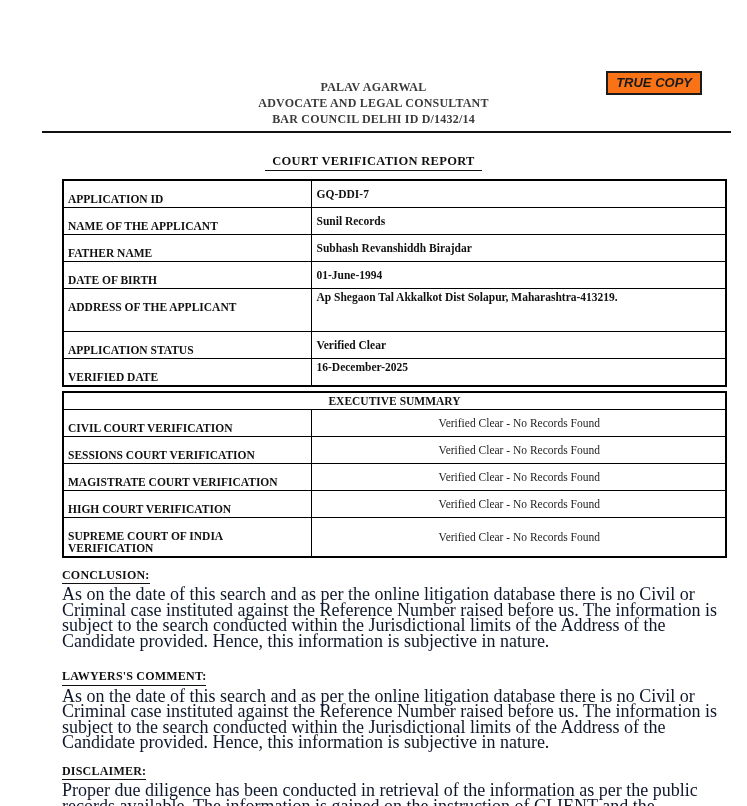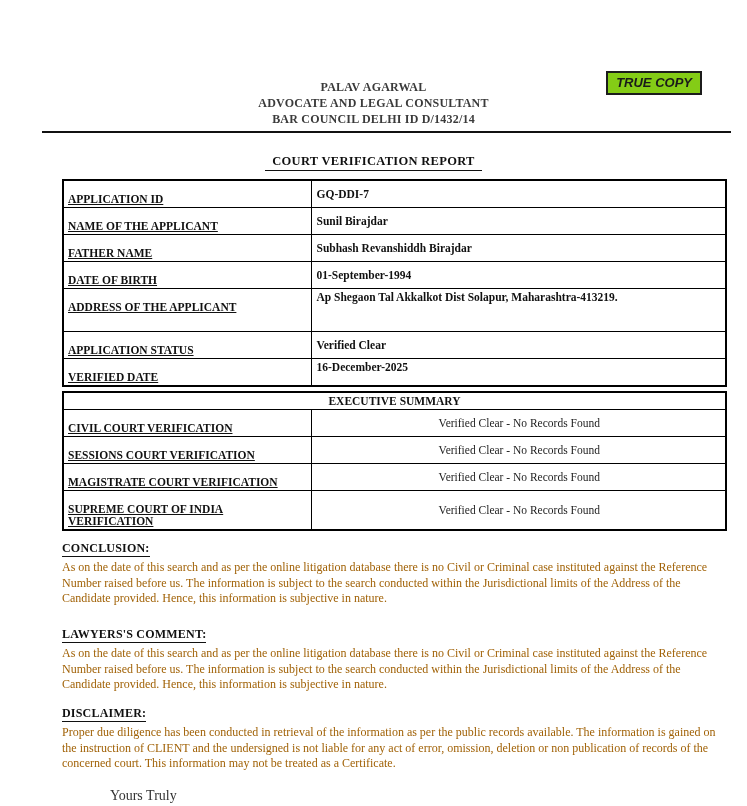--- a/index.html
+++ b/index.html
@@ -23,21 +23,21 @@
     letter-spacing:.2px;
   }
   .stamp {
     position:absolute;
     top:71px; right:45px;
     border:2px solid #1c1c1c;
     padding:2px 8px 3px;
     font-family:"Liberation Sans", sans-serif;
     font-weight:bold; font-style:italic;
     font-size:13px; color:#1a1a1a;
-    background:#84cc16;
+    background:#f97316;
   }
   .rule {
     position:absolute;
     left:42px; top:131px;
     width:689px; height:2px;
     background:#111;
   }
   
   .report-title-wrap { text-align:center; margin-top:24px; }
   .report-title {
@@ -54,21 +54,21 @@
     border-collapse:collapse;
     border:2px solid #000;
     font-size:11.5px;
     table-layout:fixed;
   }
   .tbl td, .tbl th { border:1px solid #000; overflow:hidden; }
   .col-label { width:248px; }
   .tbl .lbl {
     font-weight:bold; color:#111;
     padding:12px 3px 2px 4px;
-    text-align:left; vertical-align:middle;text-decoration:underline;
+    text-align:left; vertical-align:middle;
   }
   .tbl .val {
     font-weight:bold; color:#111;
     padding:2px 3px 2px 5px;
     text-align:left; vertical-align:middle;
   }
   .details-tbl tr.r0 td{height:21px} .details-tbl tr.r1 td{height:21px}
   .details-tbl tr.r2 td{height:20px} .details-tbl tr.r3 td{height:20px}
   .details-tbl tr.r4 td{height:43px; vertical-align:top;}
   .details-tbl tr.r5 td{height:20px} .details-tbl tr.r6 td{height:21px}
@@ -88,21 +88,21 @@
   .section { margin-top:7px; }
   .section-heading {
     display:inline-block;
     font-weight:bold; font-size:12px; color:#111;
     border-bottom:1.2px solid #111;
     padding-bottom:0.5px;
     letter-spacing:.2px;
   }
   .section-body {
     margin-top:3px;
-    font-size:12px; line-height:15.5px; color:#a16207;
+    font-size:18px; line-height:15.5px; color:#0f172a;
   }
   .sec-1 { margin-top:17px; }
   .sec-2 { margin-top:10px; }
   
   .closing { margin:16px 0 0 110px; font-size:14px; color:#333; }
   .signature { margin:4px 0 0 80px; height:52px; }
 </style>
 </head>
 <body>
 
@@ -127,29 +127,29 @@
         <col class="col-label">
         <col>
       </colgroup>
     <tbody>
       <tr class="r0">
         <td class="lbl">APPLICATION ID</td>
         <td class="val">GQ-DDI-7</td>
       </tr>
       <tr class="r1">
         <td class="lbl">NAME OF THE APPLICANT</td>
-        <td class="val">Sunil Birajdar</td>
+        <td class="val">Sunil Records</td>
       </tr>
       <tr class="r2">
         <td class="lbl">FATHER NAME</td>
         <td class="val">Subhash Revanshiddh Birajdar</td>
       </tr>
       <tr class="r3">
         <td class="lbl">DATE OF BIRTH</td>
-        <td class="val">01-September-1994</td>
+        <td class="val">01-June-1994</td>
       </tr>
       <tr class="r4">
         <td class="lbl">ADDRESS OF THE APPLICANT</td>
         <td class="val">Ap Shegaon Tal Akkalkot Dist Solapur, Maharashtra-413219.</td>
       </tr>
       <tr class="r5">
         <td class="lbl">APPLICATION STATUS</td>
         <td class="val">Verified Clear</td>
       </tr>
       <tr class="r6">
@@ -171,20 +171,24 @@
       <tr>
         <td class="lbl">CIVIL COURT VERIFICATION</td>
         <td class="val">Verified Clear - No Records Found</td>
       </tr>
       <tr>
         <td class="lbl">SESSIONS COURT VERIFICATION</td>
         <td class="val">Verified Clear - No Records Found</td>
       </tr>
       <tr>
         <td class="lbl">MAGISTRATE COURT VERIFICATION</td>
+        <td class="val">Verified Clear - No Records Found</td>
+      </tr>
+      <tr>
+        <td class="lbl">HIGH COURT VERIFICATION</td>
         <td class="val">Verified Clear - No Records Found</td>
       </tr>
       <tr>
         <td class="lbl">SUPREME COURT OF INDIA VERIFICATION</td>
         <td class="val">Verified Clear - No Records Found</td>
       </tr>
     </tbody>
   </table>
 
   <div class="sections">

